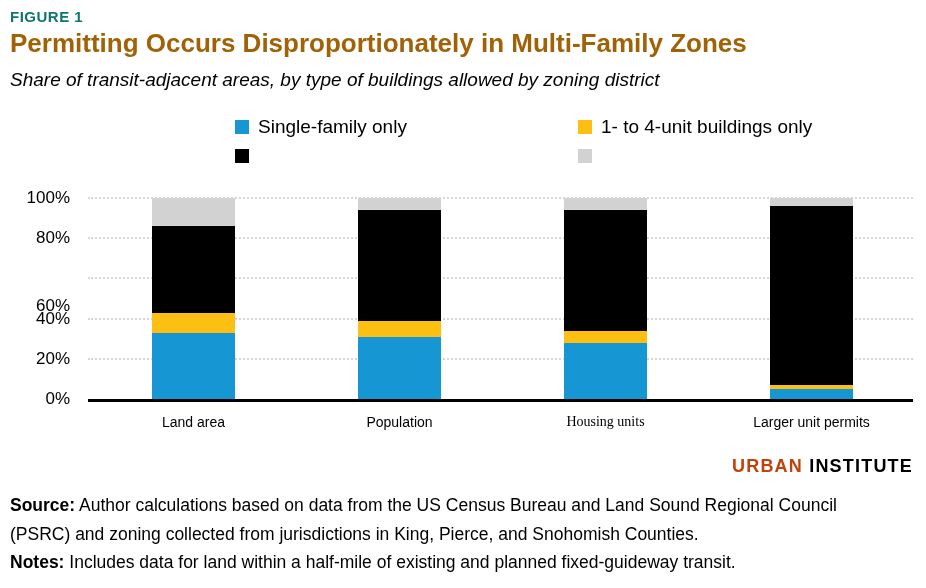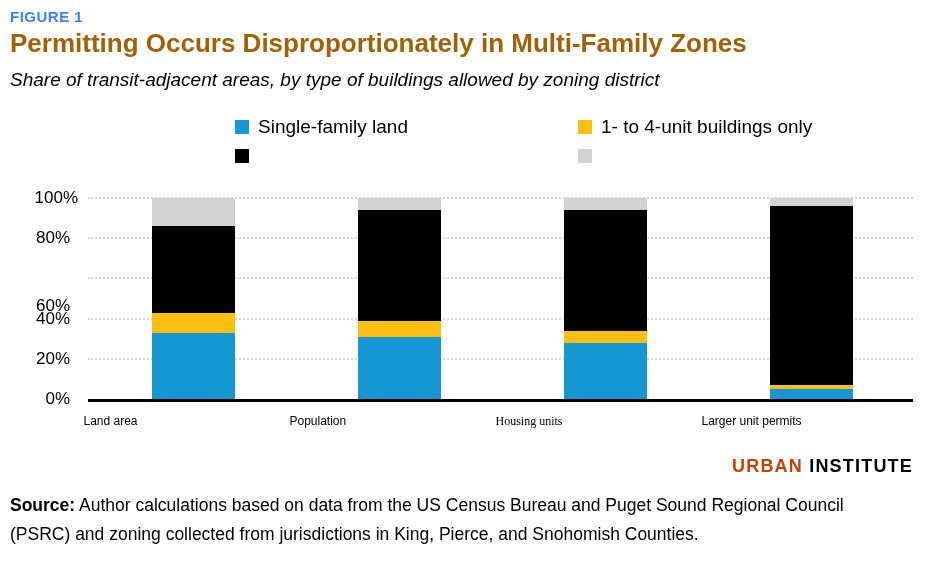--- a/index.html
+++ b/index.html
@@ -3,21 +3,21 @@
 <meta charset="utf-8">
 <style>
   * { margin:0; padding:0; box-sizing:border-box; }
   html,body { background:#ffffff; }
   .page {
     position:relative; width:926px; height:588px; background:#fff;
     font-family:"Liberation Sans", sans-serif; color:#000; overflow:hidden;
   }
   .figure-label {
     position:absolute; left:10px; top:8px;
-    font-size:15px; font-weight:700; letter-spacing:.5px; color:#3b82f6;
+    font-size:15px; font-weight:700; letter-spacing:.5px; color:#0f766e;
   }
   .title {
     position:absolute; left:10px; top:28px; width:880px;
     font-size:26px; font-weight:700; color:#a16207;
   }
   .subtitle {
     position:absolute; left:10px; top:69px; width:880px;
     font-size:19px; font-style:italic; color:#000;
   }
   .legend {
@@ -27,21 +27,21 @@
   }
   .legend-item { display:flex; align-items:center; white-space:nowrap; }
   .legend-swatch { width:14px; height:14px; margin-right:9px; flex:0 0 auto; }
   
   .chart-layer { position:absolute; left:0; top:0; width:926px; height:588px; }
   .gridline { position:absolute; border-top:2px dotted #d6d6d6; height:0; z-index:1; }
   .axis-line { position:absolute; background:#000; height:3px; z-index:3; }
   .ytick { position:absolute; width:70px; text-align:right; font-size:17px; line-height:20px; z-index:2; }
   .bar-group { position:absolute; z-index:2; }
   .bar-segment { position:absolute; left:0; width:100%; }
-  .xlabel { position:absolute; width:220px; text-align:left; font-size:12px; z-index:2; }
+  .xlabel { position:absolute; width:220px; text-align:center; font-size:14px; z-index:2; }
   .logo {
     position:absolute; right:13px; top:456px;
     font-size:18px; font-weight:700; letter-spacing:1.2px; white-space:nowrap;
   }
   .logo-urban { color:#c2410c; }
   .logo-institute { color:#000; }
   .notes {
     position:absolute; left:10px; top:491px; width:874px;
     font-size:17.5px; line-height:28.5px; color:#000;
   }
@@ -52,37 +52,37 @@
 
 <div class="page">
 
   <div class="figure-label">FIGURE 1</div>
   <h1 class="title">Permitting Occurs Disproportionately in Multi-Family Zones</h1>
   <div class="subtitle">Share of transit-adjacent areas, by type of buildings allowed by zoning district</div>
 
   <div class="legend" id="legend">
       <div class="legend-item">
         <span class="legend-swatch" style="background: rgb(22, 150, 210);"></span>
-        <span>Single-family land</span>
+        <span>Single-family only</span>
       </div>
       <div class="legend-item">
         <span class="legend-swatch" style="background: rgb(253, 191, 17);"></span>
         <span>1- to 4-unit buildings only</span>
       </div>
       <div class="legend-item">
         <span class="legend-swatch" style="background: rgb(0, 0, 0);"></span>
       </div>
       <div class="legend-item">
         <span class="legend-swatch" style="background: rgb(210, 210, 210);"></span>
       </div>
     </div>
 
   <div class="chart-layer" id="chart">
       <div class="gridline" style="left: 88px; width: 825px; top: 197px;"></div>
-      <div class="ytick" style="left: 8px; top: 188px;">100%</div>
+      <div class="ytick" style="left: 0px; top: 188px;">100%</div>
       <div class="gridline" style="left: 88px; width: 825px; top: 237.2px;"></div>
       <div class="ytick" style="left: 0px; top: 228.2px;">80%</div>
       <div class="gridline" style="left: 88px; width: 825px; top: 277.4px;"></div>
       <div class="ytick" style="left: 0px; top: 268.4px; margin-top: 28px;">60%</div>
       <div class="gridline" style="left: 88px; width: 825px; top: 317.6px;"></div>
       <div class="ytick" style="left: 0px; top: 308.6px;">40%</div>
       <div class="gridline" style="left: 88px; width: 825px; top: 357.8px;"></div>
       <div class="ytick" style="left: 0px; top: 348.8px;">20%</div>
       <div class="axis-line" style="left: 88px; width: 825px; top: 399px;"></div>
       <div class="ytick" style="left: 0px; top: 389px;">0%</div>
@@ -112,16 +112,17 @@
         <div class="bar-segment" style="background: rgb(253, 191, 17); height: 4.02px; bottom: 10.05px;"></div>
         <div class="bar-segment" style="background: rgb(0, 0, 0); height: 178.89px; bottom: 14.07px;"></div>
         <div class="bar-segment" style="background: rgb(210, 210, 210); height: 8.04px; bottom: 192.96px;"></div>
       </div>
       <div class="xlabel" style="left: 701.5px; top: 414px;">Larger unit permits</div>
     </div>
 
   <div class="logo"><span class="logo-urban">URBAN</span> <span class="logo-institute">INSTITUTE</span></div>
 
   <div class="notes">
-    <p><b>Source:</b><span> Author calculations based on data from the US Census Bureau and Puget Sound Regional Council (PSRC) and zoning collected from jurisdictions in King, Pierce, and Snohomish Counties.</span></p>
+    <p><b>Source:</b><span> Author calculations based on data from the US Census Bureau and Land Sound Regional Council (PSRC) and zoning collected from jurisdictions in King, Pierce, and Snohomish Counties.</span></p>
+    <p><b>Notes:</b><span> Includes data for land within a half-mile of existing and planned fixed-guideway transit.</span></p>
   </div>
 
 </div>
 
 </body></html>

